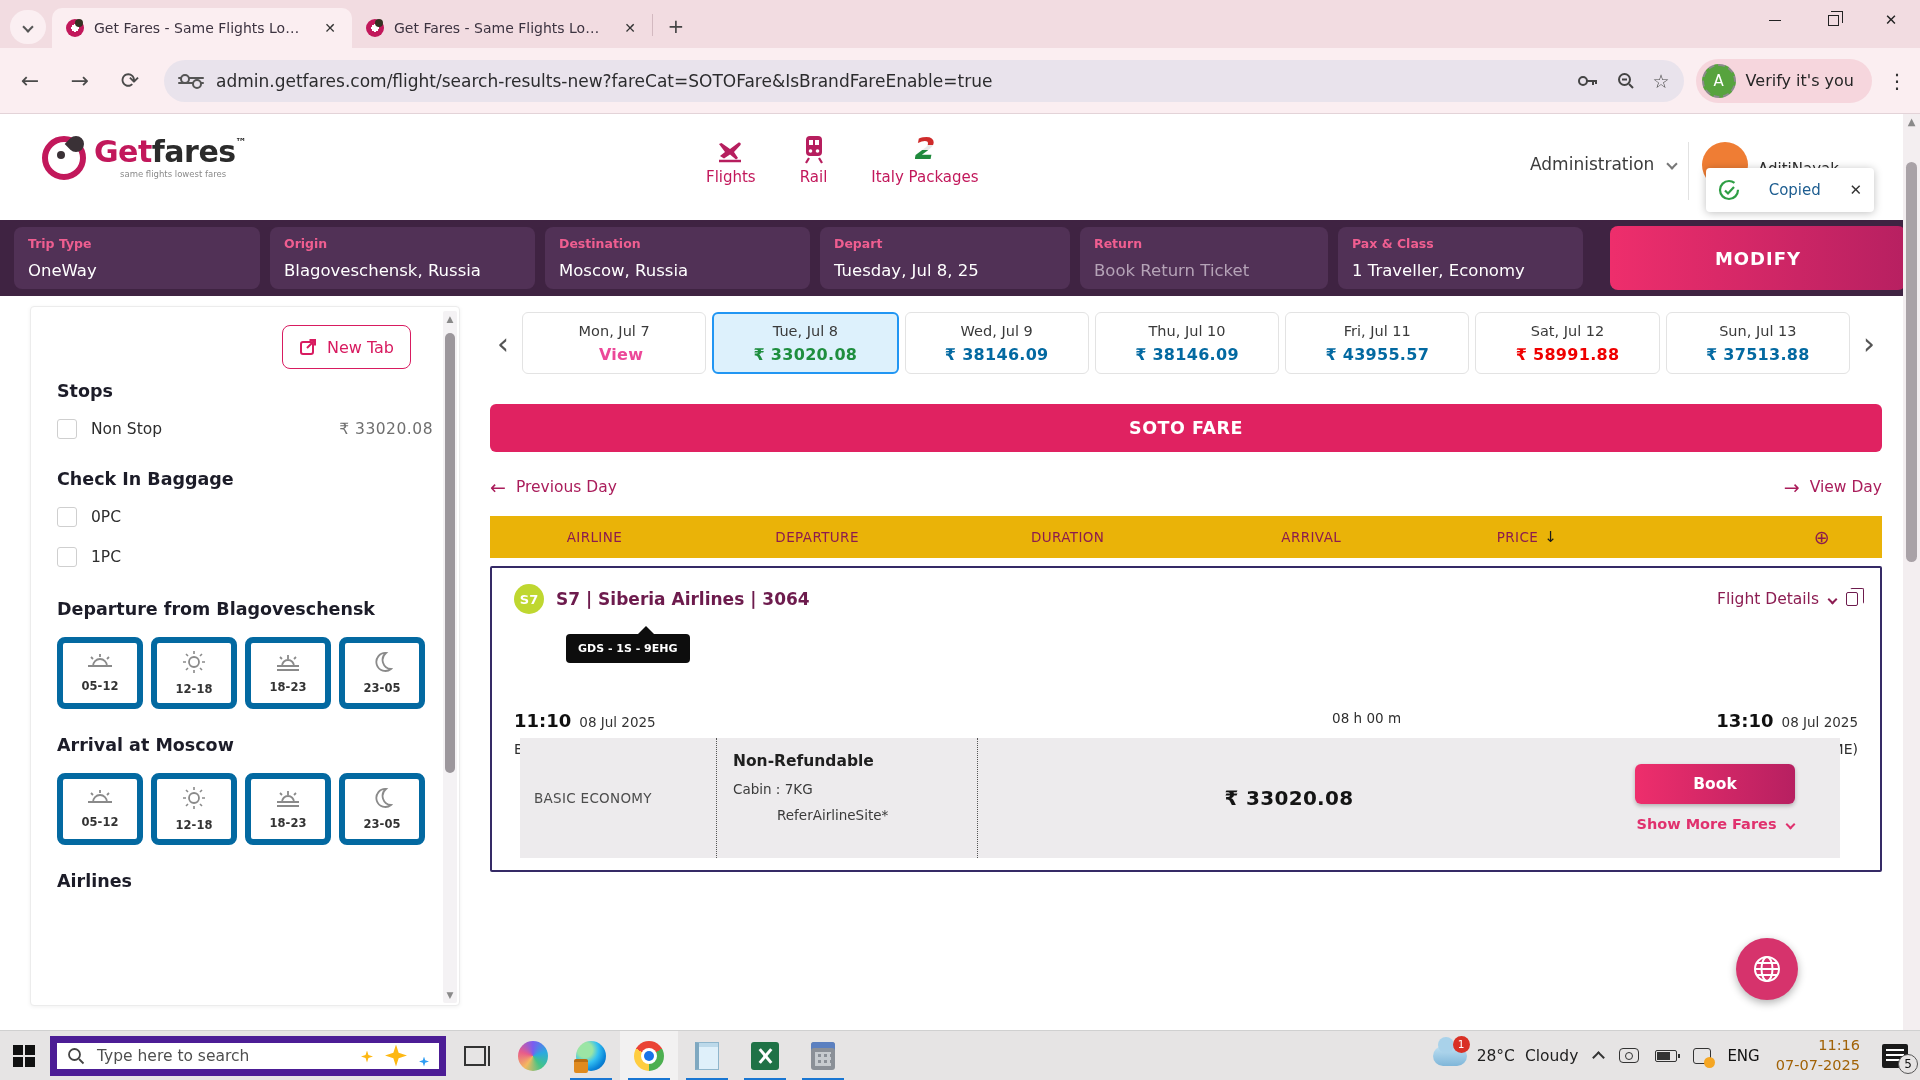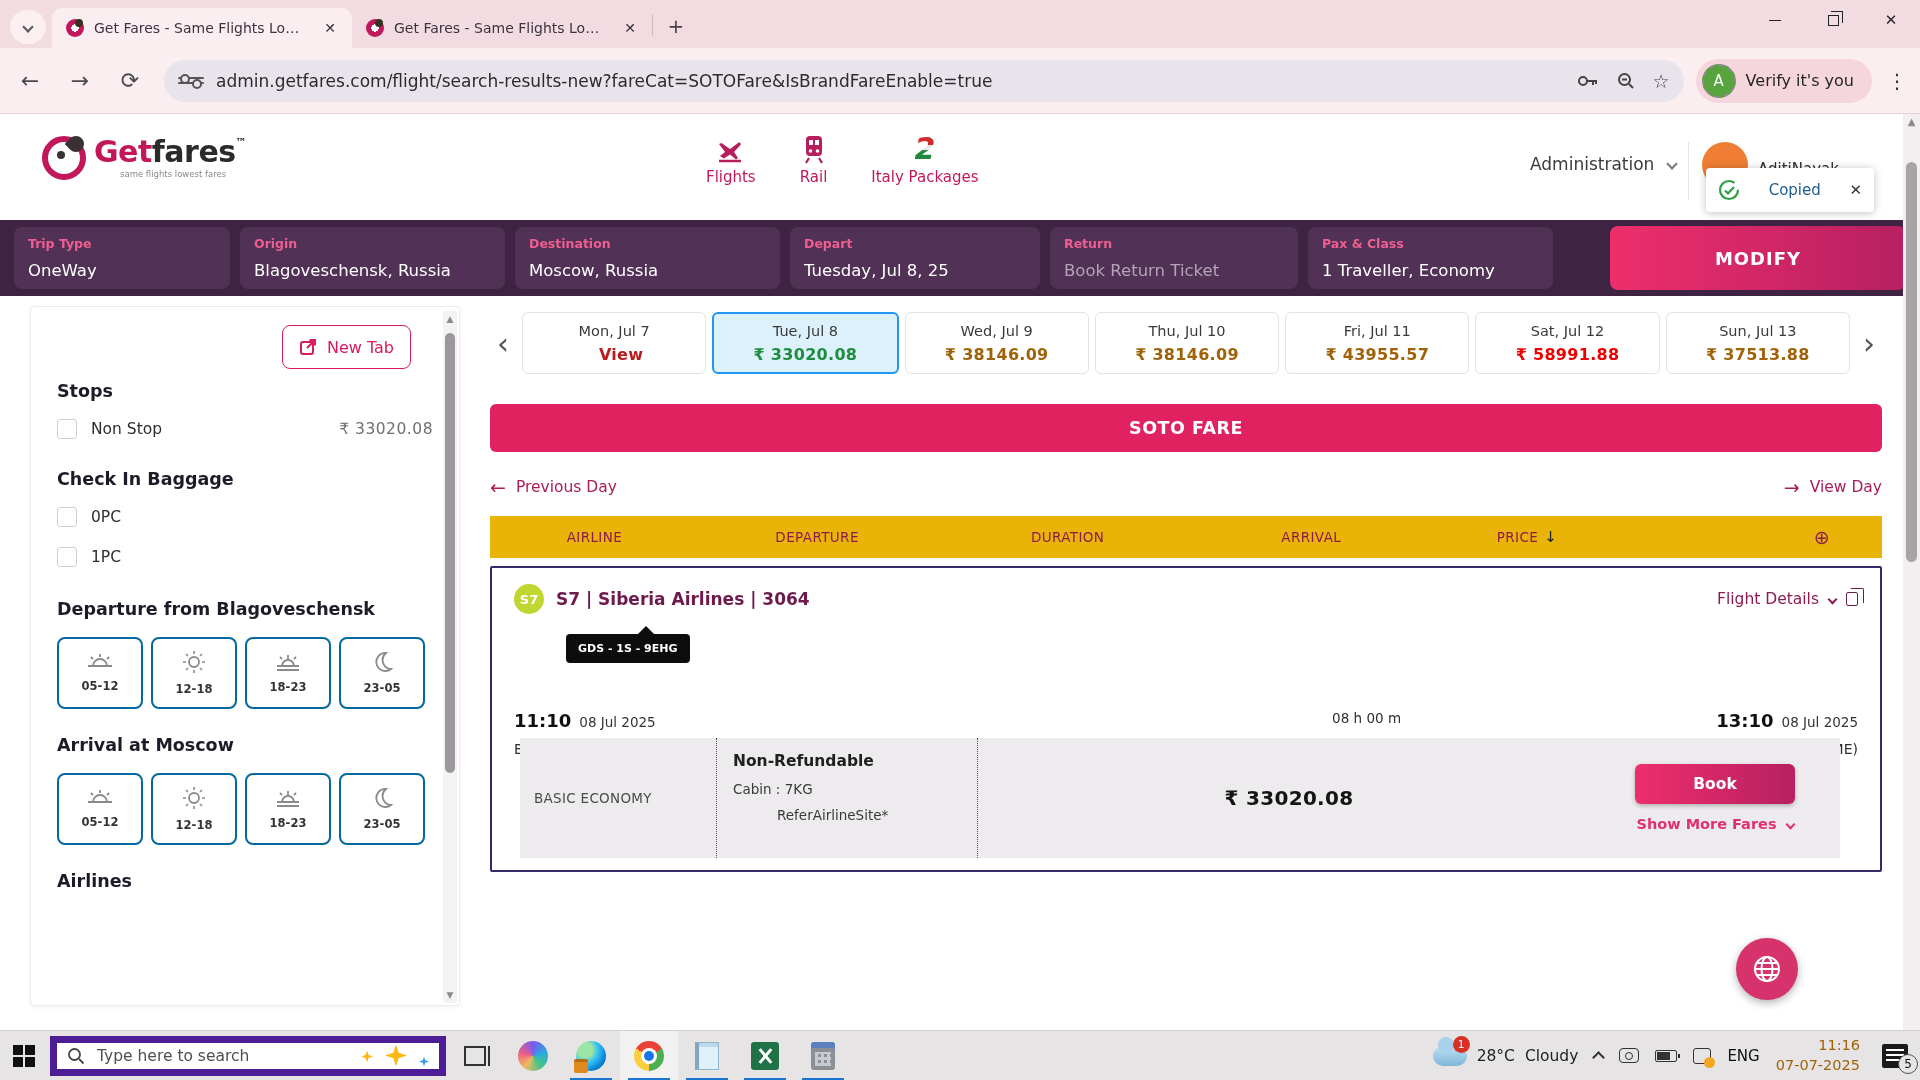--- a/index.html
+++ b/index.html
@@ -60,50 +60,50 @@
   .toast { position:absolute; left:1706px; top:168px; width:168px; height:44px; background:#fff; border-radius:4px; box-shadow:0 1px 8px rgba(0,0,0,0.25); display:flex; align-items:center; justify-content:space-between; padding:0 12px; }
   .toast .msg { font-size:15px; color:#1d5d90; }
   .toast .x { color:#333; font-size:15px; }
 
   
   .search-band { position:absolute; left:0; top:220px; width:1920px; height:76px; background:#3f2342; display:flex; align-items:center; padding:0 14px; gap:10px; }
   .sf-card { background:#513156; border-radius:8px; height:62px; padding:9px 14px; display:flex; flex-direction:column; justify-content:space-between; }
   .sf-label { color:#ef5e90; font-size:12.5px; font-weight:bold; }
   .sf-value { color:#fff; font-size:16.5px; }
   .sf-value.muted { color:#b5a3b7; }
-  .sf-w1{width:216px}.sf-w2{width:265px}.sf-w3{width:265px}.sf-w4{width:250px}.sf-w5{width:248px}.sf-w6{width:245px}
+  .sf-w1{width:246px}.sf-w2{width:265px}.sf-w3{width:265px}.sf-w4{width:250px}.sf-w5{width:248px}.sf-w6{width:245px}
   .modify-btn { margin-left:auto; width:296px; height:64px; border-radius:8px; background:linear-gradient(90deg,#ee2e6c,#b72061); color:#fff; font-size:18px; font-weight:bold; letter-spacing:1px; display:flex; align-items:center; justify-content:center; }
 
   
   .sidebar { position:absolute; left:30px; top:306px; width:430px; height:700px; background:#fff; border:1px solid #ececec; box-shadow:0 1px 4px rgba(0,0,0,0.06); border-radius:4px; padding:18px 26px 0 26px; overflow:hidden; }
   .sb-scroll { position:absolute; right:2px; top:4px; width:14px; height:692px; background:#f4f2f4; border-radius:2px; }
   .sb-scroll .arr { position:absolute; left:0; width:14px; height:16px; color:#8a8a8a; font-size:9px; text-align:center; line-height:16px; }
   .sb-scroll .arr.up { top:0; }
   .sb-scroll .arr.down { bottom:0; }
   .sb-thumb { position:absolute; left:2px; top:22px; width:10px; height:440px; background:#9c979c; border-radius:5px; }
   .newtab-btn { position:absolute; right:48px; top:18px; height:44px; border:1.5px solid #d81b60; border-radius:8px; color:#d81b60; font-size:16px; display:flex; align-items:center; gap:10px; padding:0 16px; background:#fff; }
   .sb-h { font-size:17.5px; font-weight:bold; color:#1c1c28; margin:14px 0 18px 0; }
   .sb-row { display:flex; align-items:center; gap:14px; margin-bottom:20px; font-size:15.5px; color:#2d2d2d; }
   .cb { width:20px; height:20px; border:1.5px solid #cfcfcf; border-radius:3px; background:#fff; flex:none; }
   .sb-row .price { margin-left:auto; color:#6f6f6f; letter-spacing:0.5px; }
   .slot-grid { display:flex; gap:8px; margin-bottom:26px; }
-  .slot { width:86px; height:72px; border:2px solid #0369a1; border-radius:8px; display:flex; flex-direction:column; align-items:center; justify-content:center; gap:8px; background:#fff; }
+  .slot { width:86px; height:72px; border:6px solid #0369a1; border-radius:8px; display:flex; flex-direction:column; align-items:center; justify-content:center; gap:8px; background:#fff; }
   .slot .lbl { font-size:11.5px; font-weight:bold; color:#333; }
   .slot svg { display:block; }
 
   
   .main { position:absolute; left:490px; top:312px; width:1392px; }
   .date-row { display:flex; align-items:center; gap:6px; }
   .car-arrow { width:26px; height:60px; display:flex; align-items:center; justify-content:center; font-size:30px; color:#555; }
   .date-card { flex:1; height:62px; background:#fff; border:1px solid #e3e3e3; border-radius:6px; display:flex; flex-direction:column; align-items:center; justify-content:center; gap:6px; }
   .date-card .d { font-size:14.5px; color:#3a3a3a; }
-  .date-card .p { font-size:16px; font-weight:bold; color:#a16207; letter-spacing:0.3px; }
+  .date-card .p { font-size:16px; font-weight:bold; color:#0369a1; letter-spacing:0.3px; }
   .date-card.selected { background:#ddf1fc; border:2px solid #2196f3; }
   .date-card.selected .p { color:#1e8e3e; }
-  .date-card .p.view { color:#b91c1c;margin-left:14px; }
+  .date-card .p.view { color:#ec4899;margin-left:14px; }
   .date-card .p.red { color:#ef0000; }
   .soto-banner { margin-top:30px; height:48px; border-radius:6px; background:#e02261; color:#fff; font-size:17.5px; font-weight:bold; display:flex; align-items:center; justify-content:center; letter-spacing:0.5px; }
   .day-nav { margin-top:24px; display:flex; justify-content:space-between; align-items:center; color:#aa1d5b; font-size:15.5px; }
   .day-nav .lnk { display:flex; align-items:center; gap:10px; }
   .day-nav .arr { font-size:19px; }
   .thead { margin-top:18px; height:42px; background:#eab308; display:flex; align-items:center; color:#8c1c4e; font-size:13.5px; letter-spacing:0.4px; }
   .th { text-align:center; }
   .th1{width:15%}.th2{width:17%}.th3{width:19%}.th4{width:16%}.th5{width:15%; display:flex; align-items:center; justify-content:center; gap:6px;}
   .th-plus { margin-left:auto; width:120px; text-align:center; font-size:19px; color:#8c1c4e; }
   .sort-arr { color:#1c1c1c; font-size:15px; }

